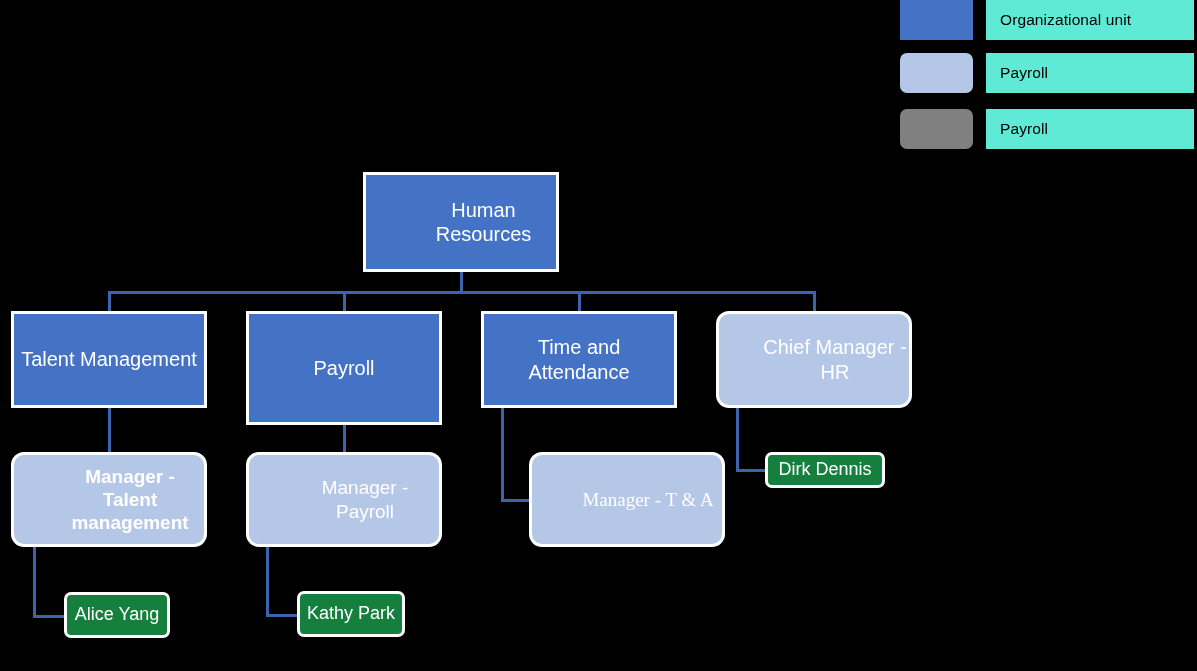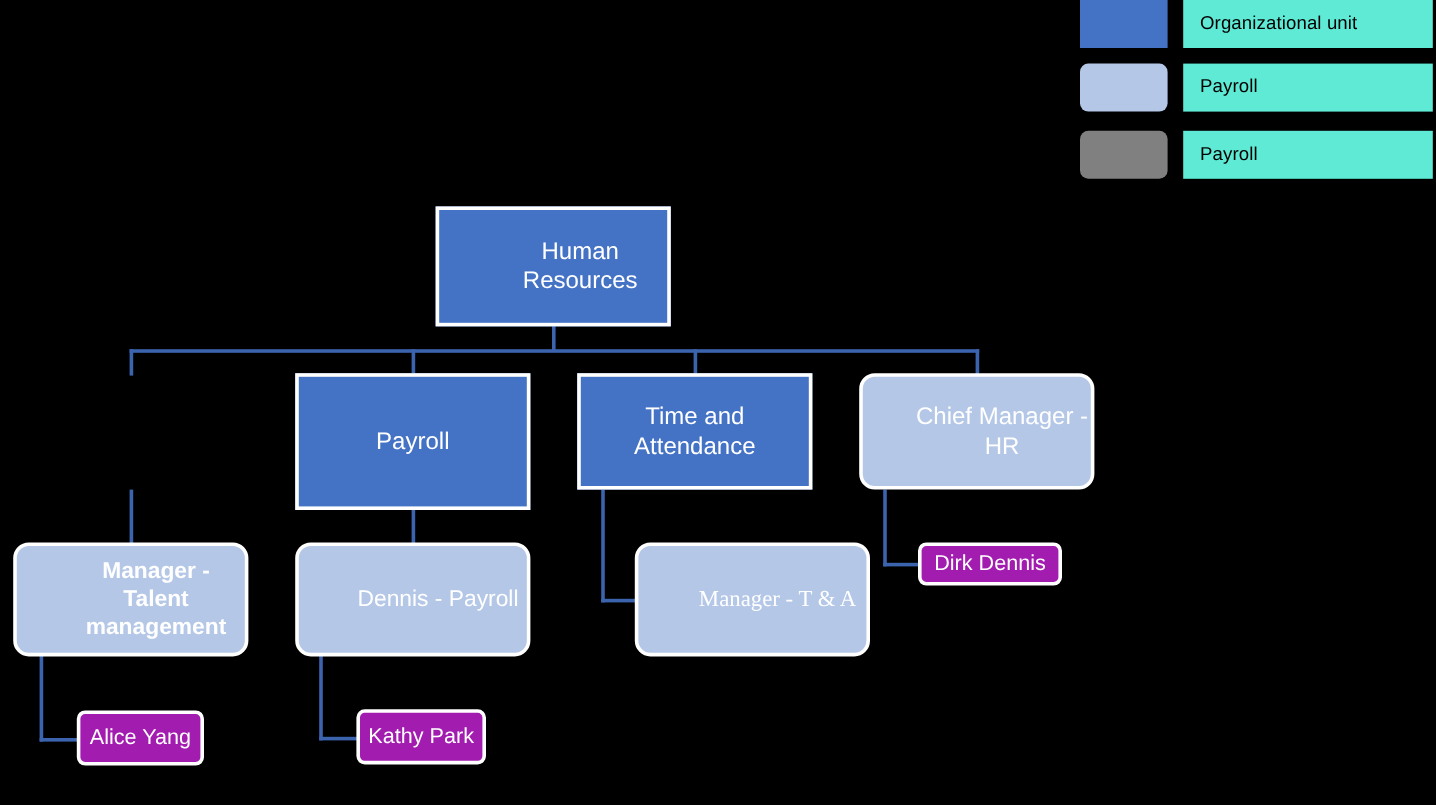--- a/index.html
+++ b/index.html
@@ -65,21 +65,21 @@
   .node.unit {
     background: #4472C4;
     border-radius: 0;
   }
   .node.position {
     background: #B4C7E7;
     border-radius: 13px;
     padding-left: 42px;
   }
   .node.person {
-    background: #a21caf;
+    background: #15803d;
     border-radius: 7px;
   }
   .node-label { display: block; white-space: pre-line; }
 
   
   .line {
     position: absolute;
     background: #3B63AE;
     z-index: 1;
   }
@@ -134,20 +134,23 @@
   <div class="line v" style="left:33px; top:546px; height:72px;"></div>
   <div class="line h" style="left:33px; top:615px; width:36px;"></div>
 
   <div class="line v" style="left:266px; top:546px; height:71px;"></div>
   <div class="line h" style="left:266px; top:614px; width:36px;"></div>
 
   <div class="node unit" style="left:363px; top:172px; width:196px; height:100px; font-size:20px;padding-left:45px;">
     <span class="node-label">Human  Resources</span>
   </div>
 
+  <div class="node unit" style="left:11px; top:311px; width:196px; height:97px; font-size:20px;">
+    <span class="node-label">Talent Management</span>
+  </div>
 
   <div class="node unit" style="left:246px; top:311px; width:196px; height:114px; font-size:20px;">
     <span class="node-label">Payroll</span>
   </div>
 
   <div class="node unit" style="left:481px; top:311px; width:196px; height:97px; font-size:20px;">
     <span class="node-label">Time and
 Attendance</span>
   </div>
 
@@ -155,21 +158,21 @@
     <span class="node-label">Chief Manager -
 HR</span>
   </div>
 
   <div class="node position" style="left:11px; top:452px; width:196px; height:95px; font-size:19px;font-weight:bold;">
     <span class="node-label">Manager - Talent
 management</span>
   </div>
 
   <div class="node position" style="left:246px; top:452px; width:196px; height:95px; font-size:19px;">
-    <span class="node-label">Dennis - Payroll</span>
+    <span class="node-label">Manager - Payroll</span>
   </div>
 
   <div class="node position" style="left:529px; top:452px; width:196px; height:95px; font-size:19px;font-family:Liberation Serif, serif;">
     <span class="node-label">Manager - T &amp; A</span>
   </div>
 
   <div class="node person" style="left:765px; top:452px; width:120px; height:36px; font-size:18px;">
     <span class="node-label">Dirk Dennis</span>
   </div>
 

